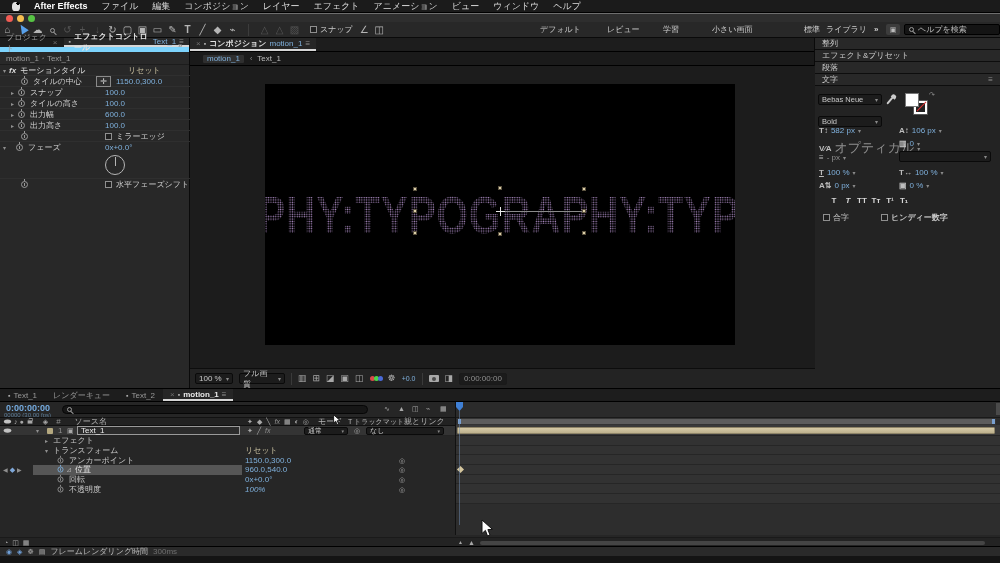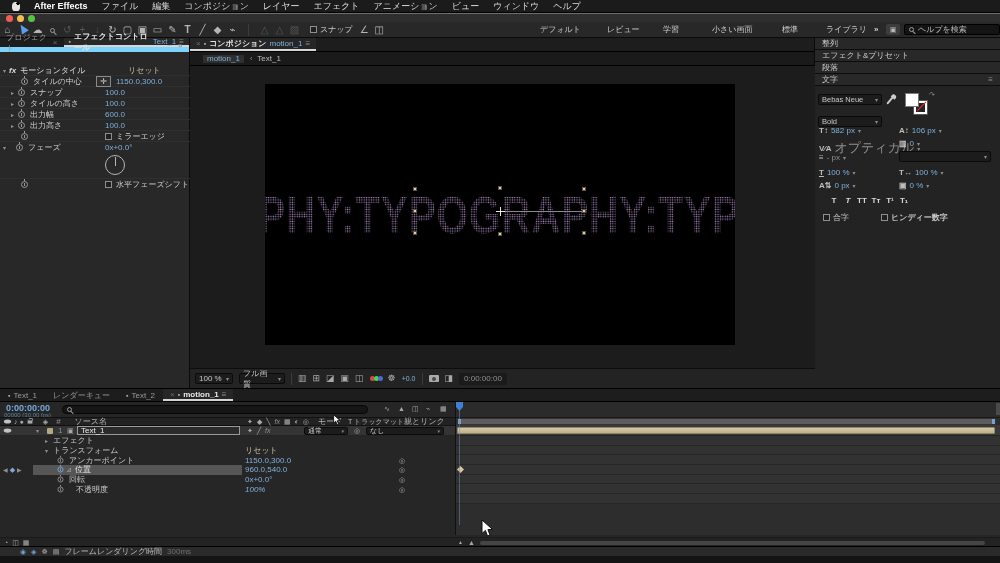--- a/index.html
+++ b/index.html
@@ -96,21 +96,21 @@
     <span class="cb"></span>
     <span style="color:#c8c8c8;">スナップ</span>
   </span>
   <span class="toolg dim" style="margin-left:4px;">∠</span>
   <span class="toolg dim">◫</span>
 
   <span class="ab" style="left:540px;color:#cfcfcf;">デフォルト</span>
   <span class="ab" style="left:607px;color:#cfcfcf;">レビュー</span>
   <span class="ab" style="left:663px;color:#cfcfcf;">学習</span>
   <span class="ab" style="left:712px;color:#cfcfcf;">小さい画面</span>
-  <span class="ab" style="left:782px;color:#cfcfcf;">標準</span>
+  <span class="ab" style="left:804px;color:#cfcfcf;">標準</span>
   <span class="ab" style="left:826px;color:#cfcfcf;">ライブラリ</span>
   <span class="ab" style="left:874px;color:#cfcfcf;font-weight:700;">»</span>
   <span class="ab f" style="left:886px;top:2px;width:14px;height:11px;background:#3c3c3c;border-radius:2px;justify-content:center;color:#bbb;font-size:7px;">▣</span>
   <span class="ab f" style="left:904px;top:2px;width:96px;height:11px;background:#141414;border:1px solid #000;border-radius:2px;gap:4px;padding:0 4px;">
     <span class="mag"></span>
     <span style="color:#bdbdbd;">ヘルプを検索</span>
   </span>
 </div>
 
 <div class="ab" style="left:0;top:38px;width:190px;height:350px;background:#282828;border-right:1px solid #0a0a0a;">
@@ -120,20 +120,21 @@
         <span class="dk">×</span>
     </span>
     <span class="f tabu" style="padding:0 5px;gap:3px;height:100%;background:#282828;">
       <span class="ico s dim">▪</span>
       <span style="color:#e4e4e4;font-weight:700;">エフェクトコントロール</span>
       <span class="val">Text_1</span>
       <span class="dim">≡</span>
     </span>
     <span class="ab dim" style="left:178px;top:3px;font-weight:700;">»</span>
   </div>
+  <div class="f" style="height:13px;padding:0 6px;color:#9a9a9a;border-bottom:1px solid #1c1c1c;">motion_1・Text_1</div>
 
   <div class="ab" style="left:0;top:27px;width:190px;height:323px;">
     <div class="ecrow" style="top:0;">
       <span class="dim" style="margin-left:3px;font-size:6px;">▾</span>
       <span style="font-style:italic;font-weight:700;color:#ddd;margin-left:3px;">fx</span>
       <span style="margin-left:4px;color:#e0e0e0;">モーションタイル</span>
       <span class="ab lnk" style="left:128px;">リセット</span>
     </div>
     <div class="ecrow" style="top:11px;">
       <span class="sw" style="margin-left:21px;"></span>
@@ -475,21 +476,21 @@
       <span class="ab ico s dim" style="left:399px;z-index:1;">◎</span>
     </div>
     <div class="tlrow">
       <span class="sw" style="margin-left:57px;transform:scale(.85);"></span>
       <span style="margin-left:5px;color:#c8c8c8;">回転</span>
       <span class="ab val" style="left:245px;">0x+0.0°</span>
       <span class="ab ico s dim" style="left:399px;">◎</span>
     </div>
     <div class="tlrow">
       <span class="sw" style="margin-left:57px;transform:scale(.85);"></span>
-      <span style="margin-left:12px;color:#c8c8c8;">不透明度</span>
+      <span style="margin-left:5px;color:#c8c8c8;">不透明度</span>
       <span class="ab val" style="left:245px;font-style:italic;">100%</span>
       <span class="ab ico s dim" style="left:399px;">◎</span>
     </div>
   </div>
 
   <div class="ab" style="left:455px;top:13px;width:545px;height:133px;border-left:1px solid #111;background:#2d2d2d;">
 
     <div class="ab" style="left:0;top:0;width:545px;height:16px;background:#2b2b2b;border-bottom:1px solid #1a1a1a;"></div>
 
     <div class="ab" style="left:1px;top:16px;width:539px;height:7px;background:#5d5d5d;border:1px solid #343434;">
@@ -514,21 +515,21 @@
   <div class="ab f" style="left:0;top:148px;width:1000px;height:10px;background:#232323;border-top:1px solid #1a1a1a;">
     <span class="ico s dim" style="margin-left:4px;">◔</span>
     <span class="ico s dim" style="margin-left:4px;">◫</span>
     <span class="ico s dim" style="margin-left:4px;">▦</span>
     <span class="ab ico s dim" style="left:458px;font-size:5px;">▲</span>
     <span class="ab ico s dim" style="left:468px;">▲</span>
     <span class="ab" style="left:480px;top:3px;width:505px;height:4px;background:#454545;border-radius:2px;"></span>
   </div>
 </div>
 
-<div class="ab f" style="left:0;top:546px;width:1000px;height:10px;background:#2a2a2a;border-top:1px solid #000;gap:5px;padding-left:20px;">
+<div class="ab f" style="left:0;top:546px;width:1000px;height:10px;background:#2a2a2a;border-top:1px solid #000;gap:5px;padding-left:6px;">
   <span class="ico s" style="color:#6f9fd8;">◉</span>
   <span class="ico s" style="color:#6f9fd8;">◈</span>
   <span class="ico s dim">☸</span>
   <span class="ico s dim">▤</span>
   <span style="color:#bdbdbd;">フレームレンダリング時間</span>
   <span class="dk">300ms</span>
 </div>
 <div class="ab" style="left:0;top:556px;width:1000px;height:7px;background:#141414;"></div>
 
 <svg class="ab" style="left:481px;top:519px;z-index:50;" width="13" height="19" viewBox="0 0 13 19">

